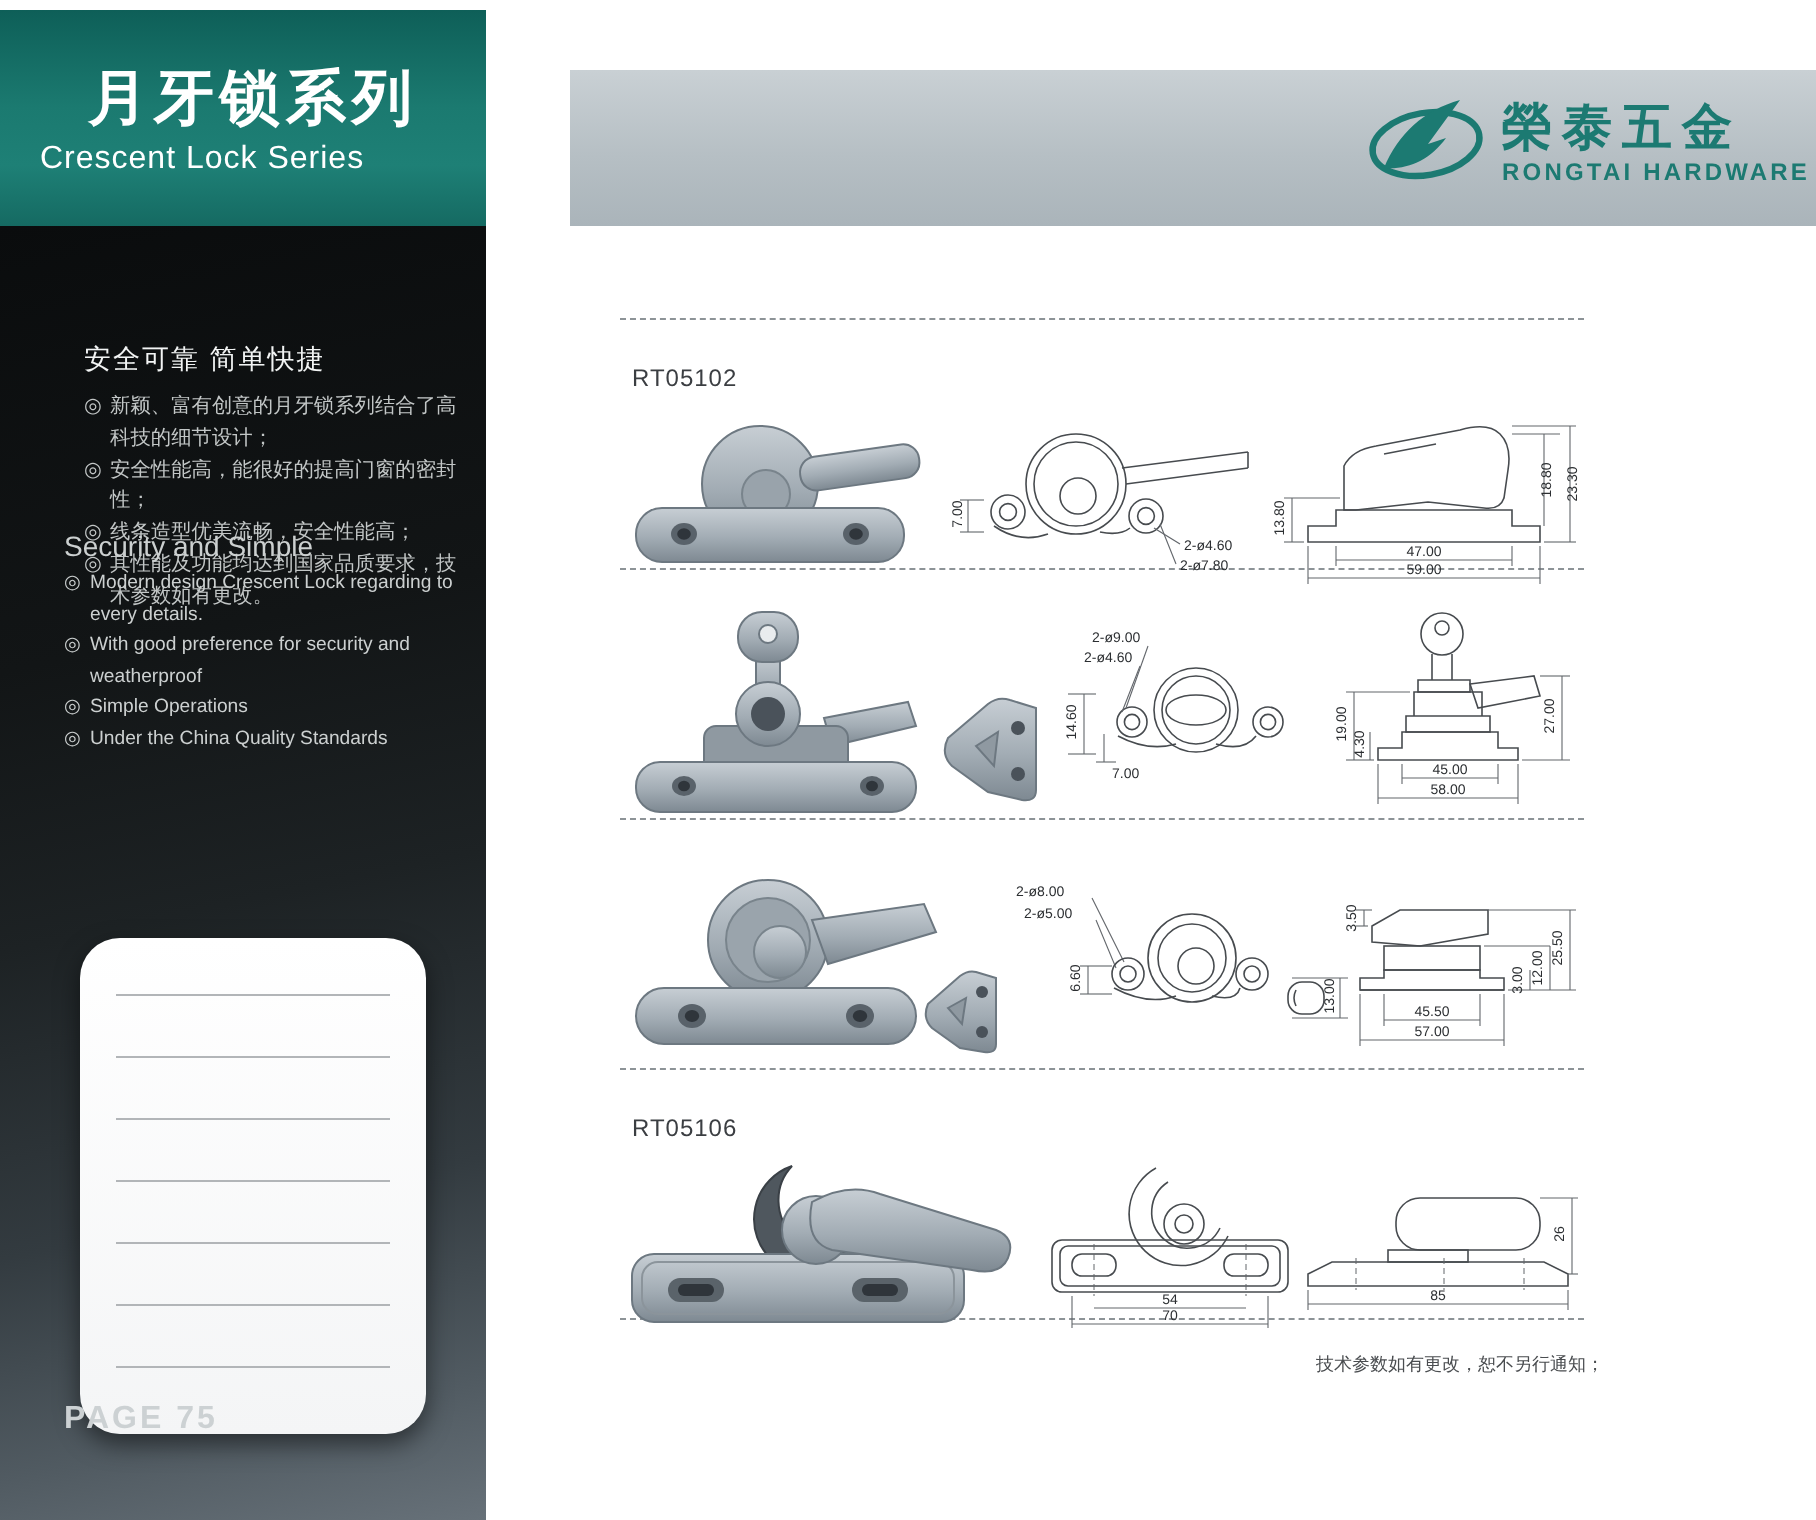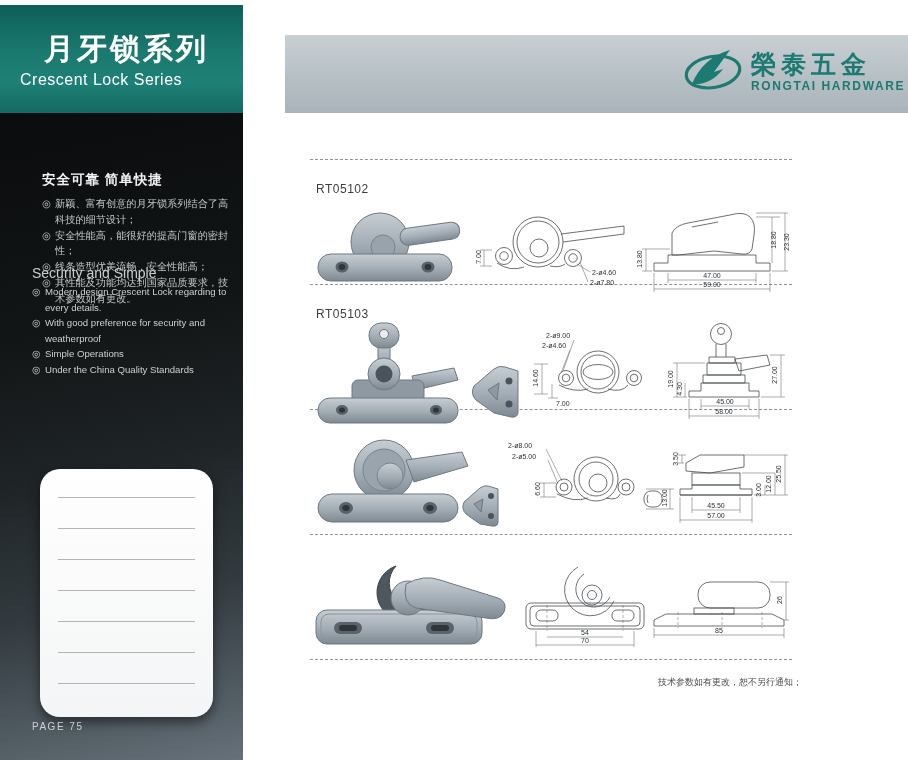--- a/index.html
+++ b/index.html
@@ -18,32 +18,32 @@
   .logo-text .cn{font-size:25px;font-weight:bold;color:#1c7a72;letter-spacing:5px;line-height:1;}
   .logo-text .en{font-size:12px;font-weight:bold;color:#1c7a72;letter-spacing:1.6px;margin-top:2px;}
   .logo-reflect{transform:scaleY(-1);opacity:.2;margin-top:-4px;
     -webkit-mask-image:linear-gradient(to top,transparent 30%,rgba(0,0,0,.9) 100%);
     mask-image:linear-gradient(to top,transparent 30%,rgba(0,0,0,.9) 100%);}
 
   
   .left-panel{position:absolute;left:0;top:113px;width:243px;height:647px;
     background:linear-gradient(168deg,#0a0c0d 0%,#121516 32%,#1d2224 52%,#333b40 74%,#515b62 90%,#677179 100%);}
   .cn-block{position:absolute;left:42px;top:58px;width:190px;color:#c2c6c6;}
-  .cn-head{font-size:13.5px;font-weight:bold;color:#f2f4f4;letter-spacing:1px;margin-bottom:7px;}
+  .cn-head{font-size:13.5px;font-weight:normal;color:#f2f4f4;letter-spacing:1px;margin-bottom:7px;}
   .bullets{list-style:none;margin:0;padding:0;font-size:10.2px;line-height:1.55;}
   .bullets li{display:flex;}
   .bullets .mk{width:13px;flex:0 0 13px;}
   .en-block{position:absolute;left:32px;top:152px;width:205px;color:#ccd0d0;}
   .en-head{font-size:14px;margin-bottom:3px;}
   .en-block .bullets{font-size:9.6px;line-height:1.62;}
   .note-card{position:absolute;left:40px;top:356px;width:173px;height:248px;border-radius:20px;
     background:linear-gradient(180deg,#ffffff 0%,#f4f5f6 100%);box-shadow:0 5px 12px rgba(0,0,0,.5);}
   .note-line{height:1px;background:#b2b5b8;margin:30px 18px 0 18px;}
   .note-line:first-child{margin-top:28px;}
-  .page-label{position:absolute;left:32px;top:608px;font-size:10px;color:#ccd1d3;letter-spacing:1.5px;}
+  .page-label{position:absolute;left:32px;top:588px;font-size:16px;color:#ccd1d3;letter-spacing:1.5px;font-weight:bold;}
 
   
   .content{position:absolute;left:243px;top:113px;width:665px;height:647px;background:#fff;}
   .catalog{position:absolute;left:67px;top:46px;width:482px;}
   .prod{border-top:1px dashed #8d9397;height:125px;box-sizing:border-box;padding-top:20px;}
   .end-divider{border-top:1px dashed #8d9397;height:0;}
   .model-label{font-size:12px;color:#3b3e42;letter-spacing:.5px;margin:2px 0 1px 6px;}
   .row-flex{display:flex;align-items:center;justify-content:space-between;height:100px;}
   .footnote{position:absolute;left:415px;top:563px;font-size:9px;color:#4a4d50;}
 
@@ -217,21 +217,20 @@
             <text class="dim" x="143.5" y="39" transform="rotate(-90 143.5,39)">18.80</text>
             <line class="dl" x1="124" y1="12" x2="156" y2="12"></line>
               <line class="dl" x1="153" y1="12" x2="153" y2="70"></line>
               <line class="dl" x1="140" y1="70" x2="156" y2="70"></line>
             <text class="dim" x="156.5" y="41" transform="rotate(-90 156.5,41)">23.30</text>
           </svg>
         </div>
       </div>
 
       <div class="prod">
-        <div class="model-label">RT05103</div>
         <div class="row-flex">
           <svg class="photo" width="215" height="104" viewBox="0 0 215 104">
             <defs>
                 <linearGradient id="m2" x1="0" y1="0" x2="0" y2="1">
               <stop offset="0" stop-color="#c7ced4"></stop>
                   <stop offset=".55" stop-color="#a2acb4"></stop>
                   <stop offset="1" stop-color="#7e8992"></stop>
             </linearGradient>
               </defs>
             <rect x="68" y="24" width="12" height="28" rx="3" fill="url(#m2)" stroke="#6d7881"></rect>
@@ -379,20 +378,21 @@
             <line class="dl" x1="135" y1="40" x2="135" y2="62"></line>
               <line class="dl" x1="102" y1="40" x2="135" y2="40"></line>
             <text class="dim" x="132" y="52" transform="rotate(-90 131,52)">12.00</text>
             <line class="dl" x1="125" y1="52" x2="125" y2="62"></line>
             <text class="dim" x="122" y="58" transform="rotate(-90 121,58)">3.00</text>
           </svg>
         </div>
       </div>
 
       <div class="prod">
+        <div class="model-label">RT05106</div>
         <div class="row-flex">
           <svg class="photo" width="210" height="95" viewBox="0 0 210 95">
             <defs>
                 <linearGradient id="m4" x1="0" y1="0" x2="0" y2="1">
               <stop offset="0" stop-color="#c7ced4"></stop>
                   <stop offset=".55" stop-color="#a2acb4"></stop>
                   <stop offset="1" stop-color="#7e8992"></stop>
             </linearGradient>
               </defs>
             <path d="M86,8 A28 28 0 1 0 122,42 A21 21 0 1 1 86,8 Z" fill="#4f575e" stroke="#3a4046"></path>

